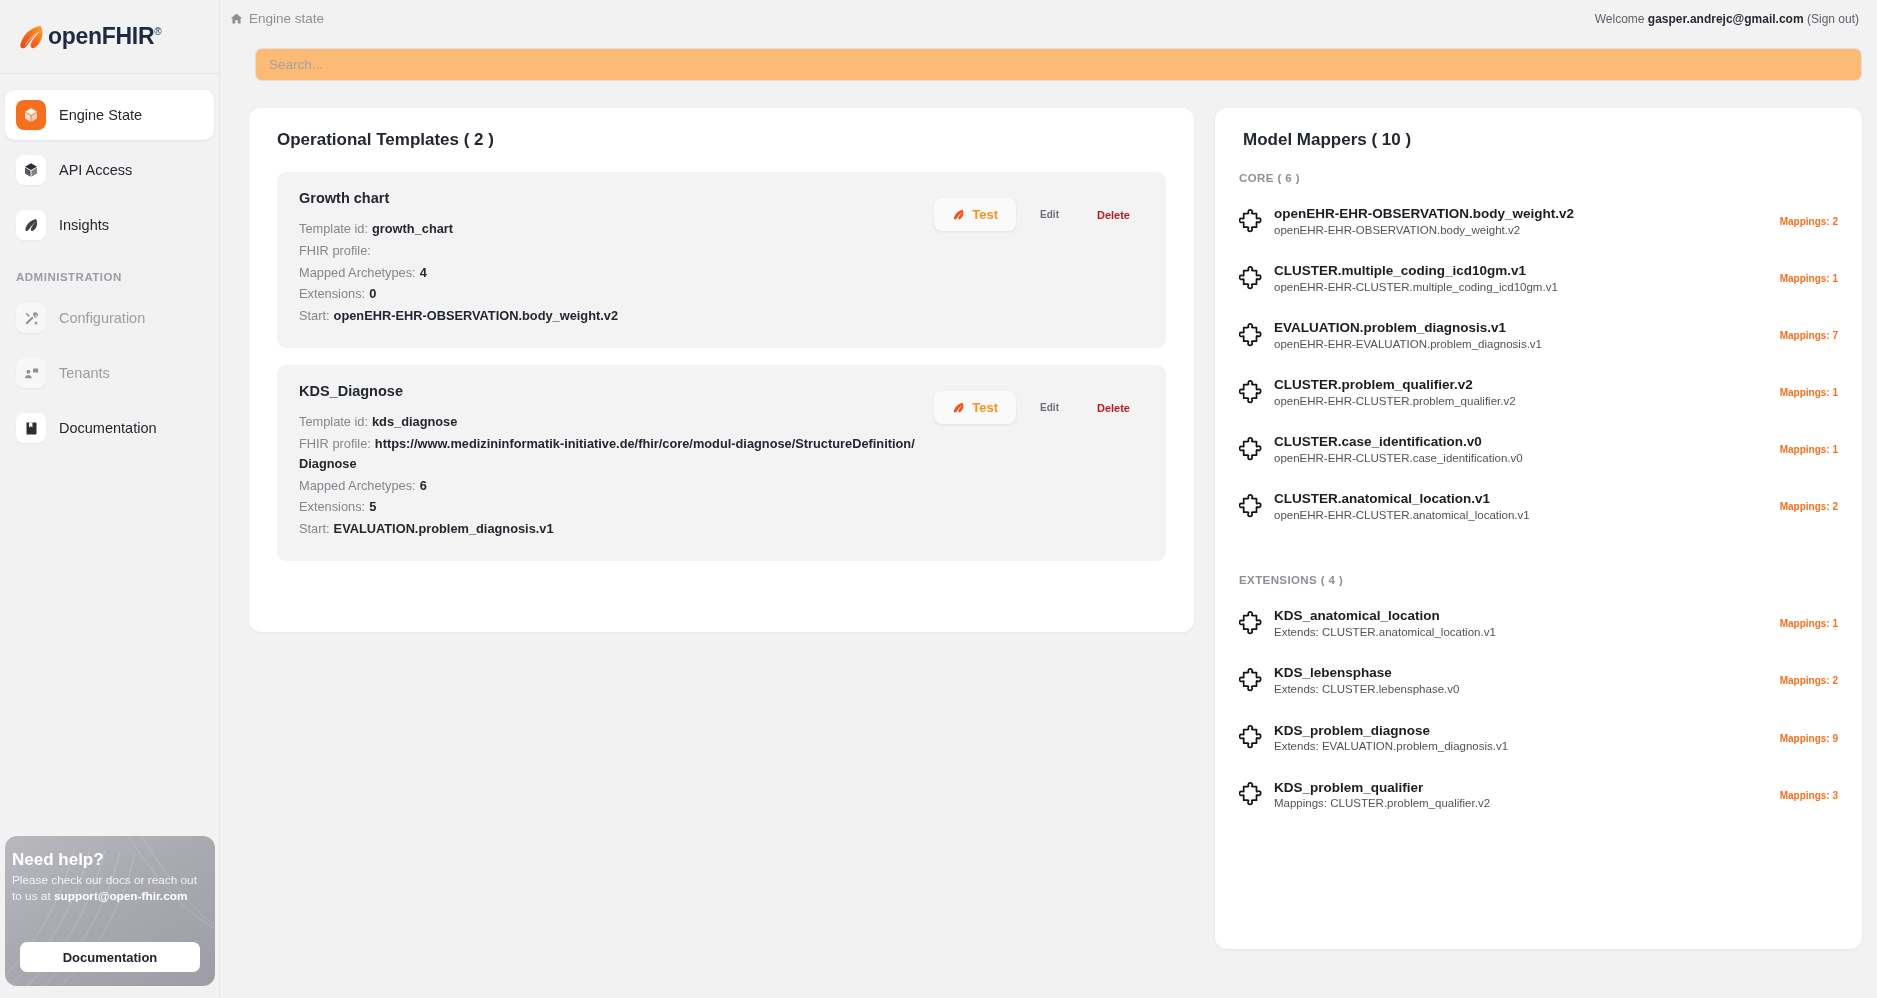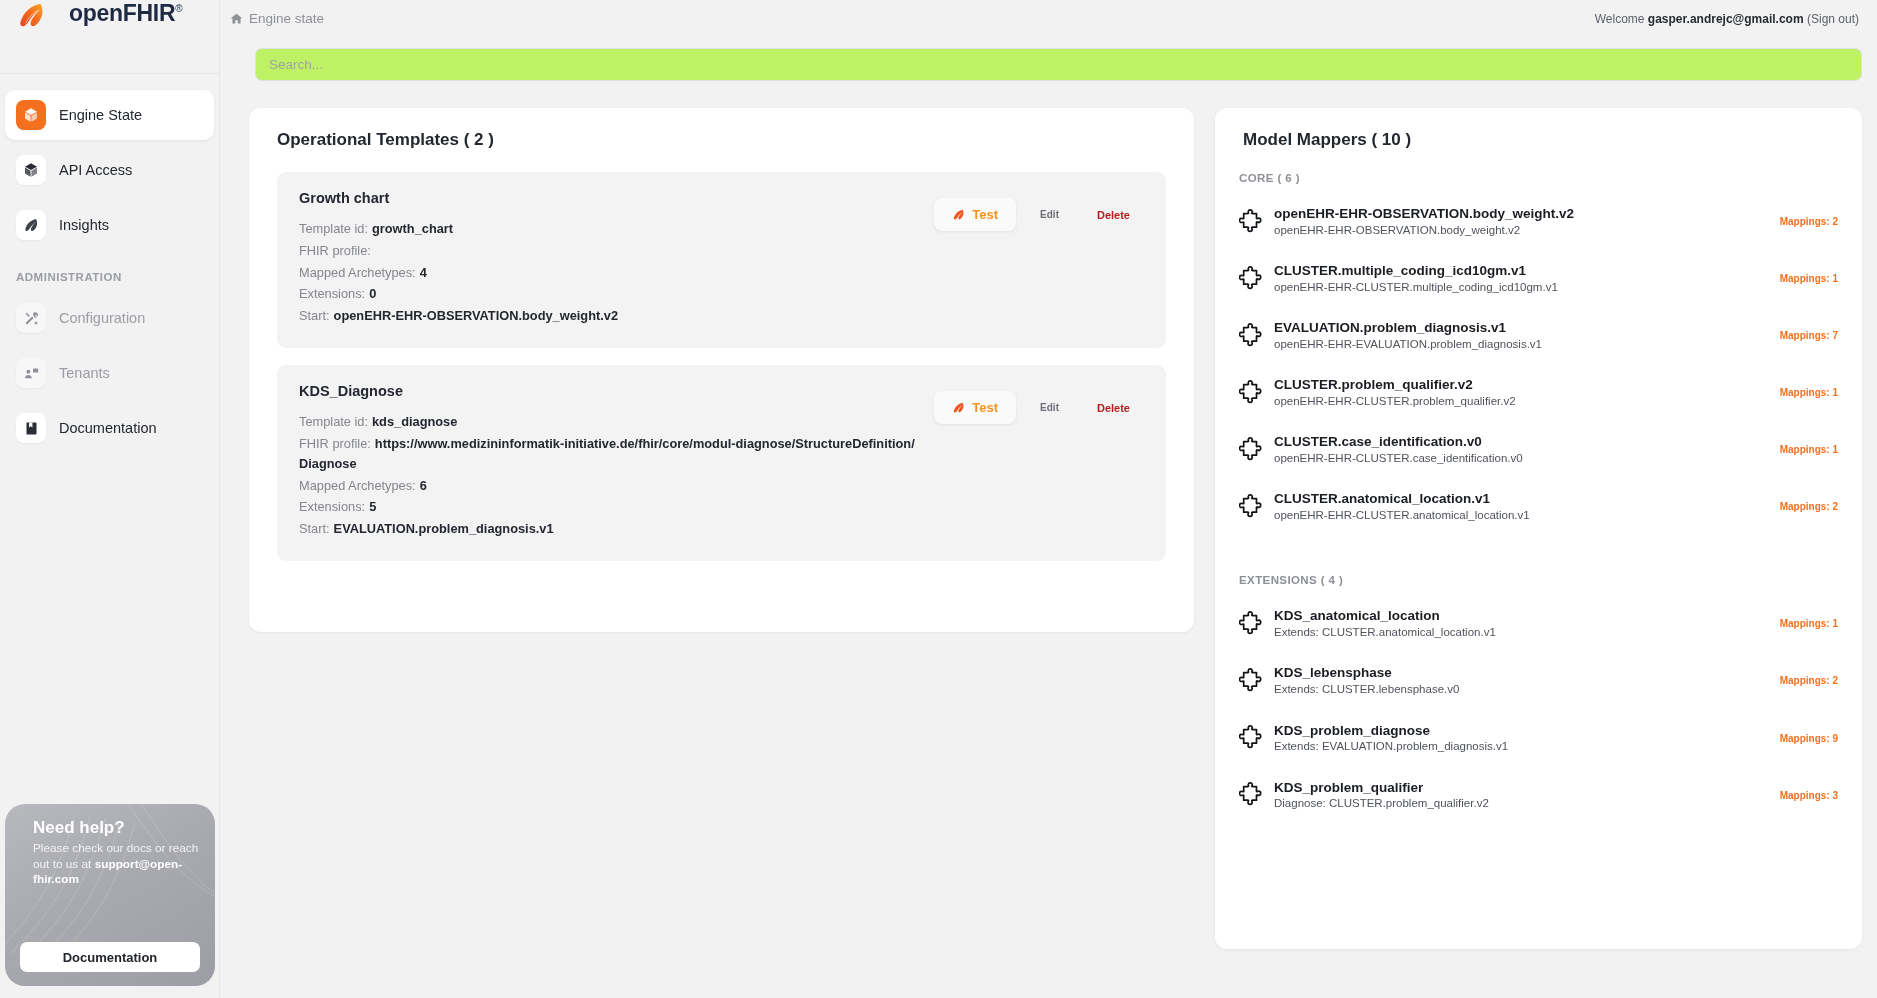--- a/index.html
+++ b/index.html
@@ -12,23 +12,23 @@
 
   
   .sidebar {
     position: absolute; left: 0; top: 0;
     width: 220px; height: 998px;
     background: #f2f2f3;
     border-right: 1px solid #e6e6e8;
   }
   .brand {
     height: 74px;
-    display: flex; align-items: flex-start;
+    display: flex; align-items: center;
     padding-left: 16px;
-    gap: 23px;
+    gap: 2px;
     border-bottom: 1px solid #e6e6e8;
   }
   .brand-logo { width: 30px; height: 30px; flex: 0 0 auto; }
   .brand-name {
     font-size: 23px; font-weight: bold;
     color: #1e2a44; letter-spacing: -0.3px;
   }
   .brand-reg { font-size: 10px; vertical-align: super; color: #1e2a44; font-weight: normal;}
 
   .nav { padding-top: 16px; }
@@ -58,25 +58,25 @@
 
   .nav-section {
     font-size: 11.5px; font-weight: bold;
     color: #9a9da3; letter-spacing: 0.5px;
     padding: 16px 0 10px 16px;
   }
 
   
   .help-card {
     position: absolute; left: 5px; bottom: 12px;
-    width: 210px; height: 182px;
-    border-radius: 20px;
+    width: 210px; height: 150px;
+    border-radius: 12px;
     background: linear-gradient(150deg,#b8b9bd 0%, #a9aab0 45%, #9d9ea5 100%);
     overflow: hidden;
-    padding: 14px 15px 0 28px;
+    padding: 14px 15px 0 7px;
   }
   .help-waves { position: absolute; inset: 0; opacity: 0.35; }
   .help-title { position: relative; font-size: 17px; font-weight: bold; color: #ffffff; margin-bottom: 3px; }
   .help-text { position: relative; font-size: 11.8px; color: #f2f2f3; line-height: 1.32; }
   .help-text b { color: #ffffff; font-weight: bold; }
   .help-btn {
     position: absolute; left: 15px; bottom: 14px;
     width: 180px; height: 30px;
     background: #ffffff; border-radius: 7px;
     display: flex; align-items: center; justify-content: center;
@@ -93,21 +93,21 @@
   }
   .breadcrumb { display: flex; align-items: center; gap: 6px; font-size: 13.5px; color: #8d9096; }
   .welcome { margin-left: auto; font-size: 12px; color: #5d6169; }
   .welcome b { color: #272b31; font-weight: bold; }
   .signout { color: #5d6169; cursor: pointer; }
 
   
   .searchbar {
     position: absolute; left: 255px; top: 48px;
     width: 1607px; height: 33px;
-    background: #bef264;
+    background: #fdba74;
     border: 1px solid #dfe0e3;
     border-radius: 7px;
     display: flex; align-items: center;
     padding: 0 13px;
   }
   .searchbar input {
     border: none; outline: none; width: 100%;
     font-size: 13.5px; color: #23272e;
     font-family: "Liberation Sans", sans-serif;
     background: transparent;
@@ -451,20 +451,20 @@
             <div class="mapper-sub">Extends: EVALUATION.problem_diagnosis.v1</div>
           </div>
           <div class="mapper-count">Mappings: 9</div>
         </div>
         <div class="mapper-row">
           <svg class="puzzle" viewBox="0 0 26 26">
             <path d="M9.2 2.6 a2.1 2.1 0 0 1 4.1 0 c0 .9 -.7 1.3 -.4 1.8 .3 .5 1.1 .2 2 .2 h2.6 v3.1 c0 .9 -.3 1.6 .2 1.9 .5 .3 1 -.4 1.9 -.4 a2.1 2.1 0 0 1 0 4.2 c-.9 0 -1.4 -.7 -1.9 -.4 -.5 .3 -.2 1 -.2 1.9 v3.3 h-2.8 c-.9 0 -1.6 -.3 -1.9 .2 -.3 .5 .4 1 .4 1.9 a2.1 2.1 0 0 1 -4.2 0 c0 -.9 .7 -1.4 .4 -1.9 -.3 -.5 -1 -.2 -1.9 -.2 H4.7 v-3.2 c0 -.9 .3 -1.6 -.2 -1.9 -.5 -.3 -1 .4 -1.9 .4 a2.1 2.1 0 0 1 0 -4.2 c.9 0 1.4 .7 1.9 .4 .5 -.3 .2 -1 .2 -1.9 V4.6 h2.7 c.9 0 1.7 .3 2 -.2 .3 -.5 -.2 -.9 -.2 -1.8 Z" fill="none" stroke="#111417" stroke-width="1.7" stroke-linejoin="round"></path>
           </svg>
           <div class="mapper-txt">
             <div class="mapper-name">KDS_problem_qualifier</div>
-            <div class="mapper-sub">Diagnose: CLUSTER.problem_qualifier.v2</div>
+            <div class="mapper-sub">Mappings: CLUSTER.problem_qualifier.v2</div>
           </div>
           <div class="mapper-count">Mappings: 3</div>
         </div>
       </div>
 
   </div>
 </div>
 
 </body></html>

